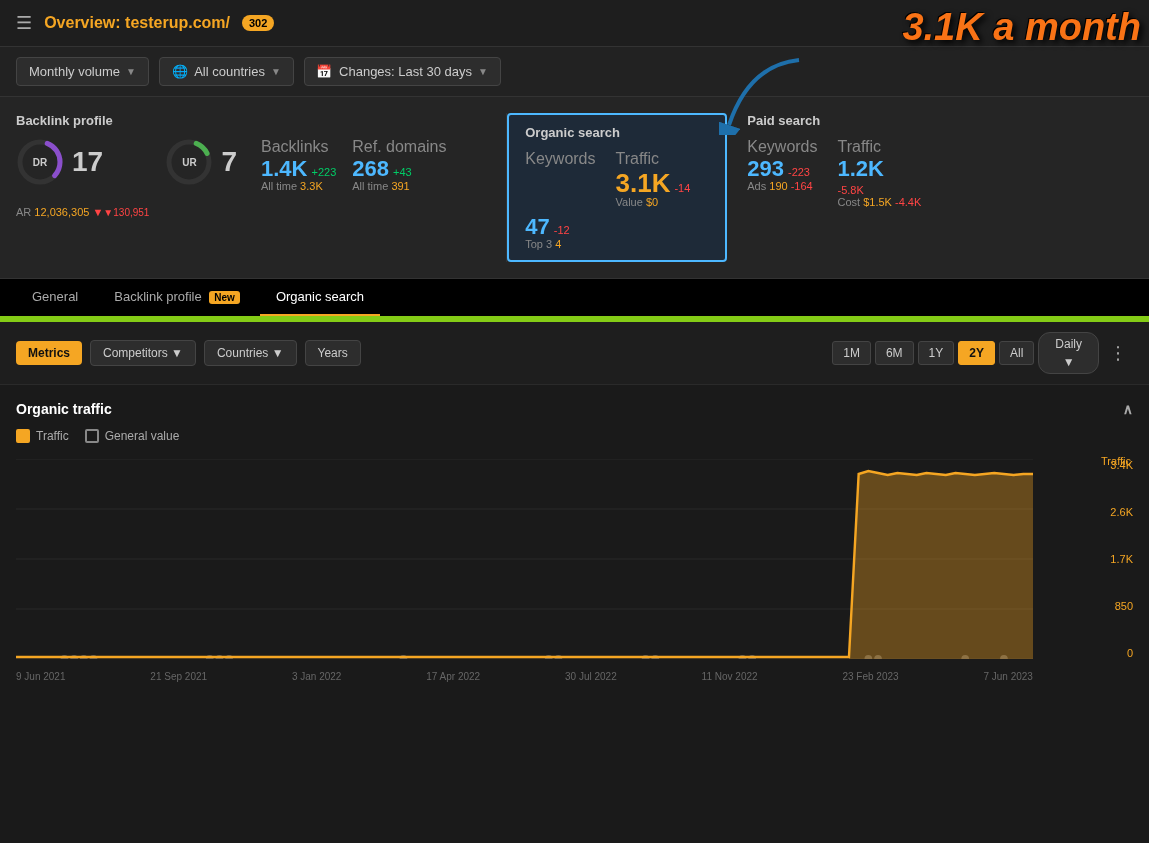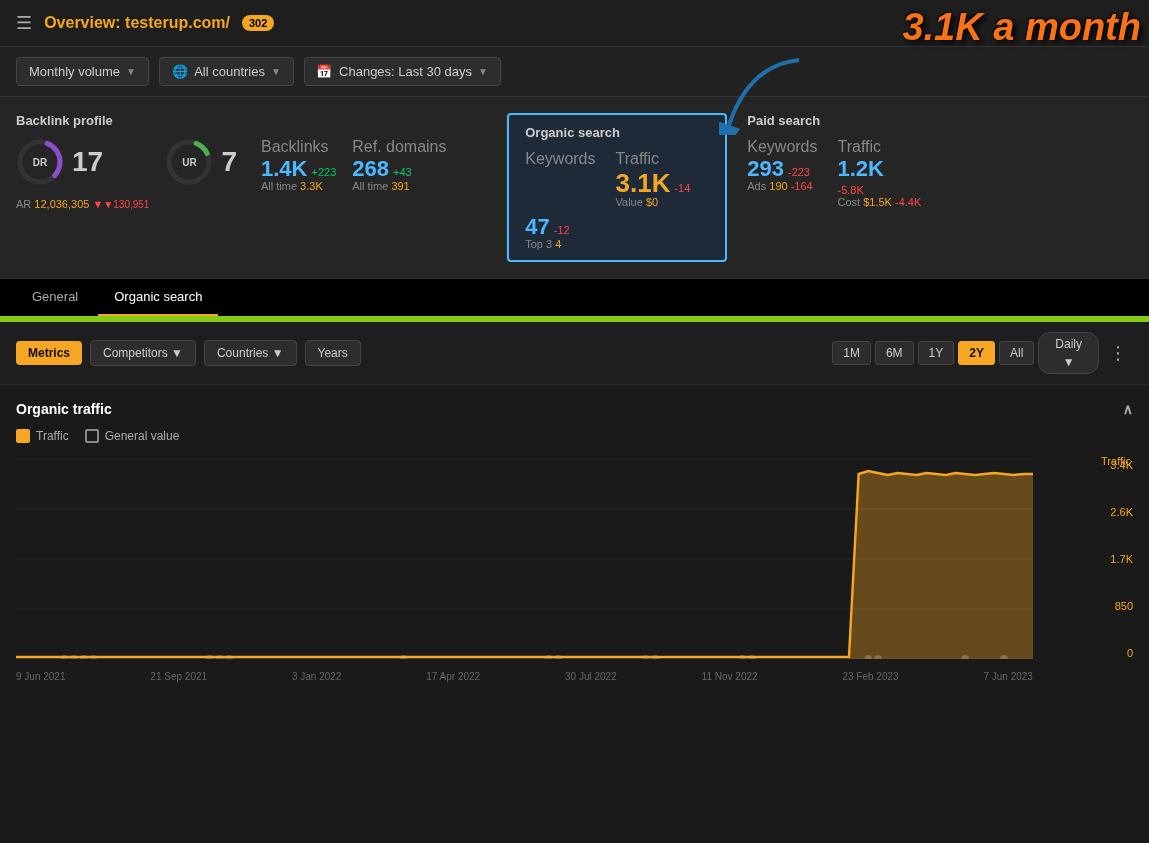--- a/index.html
+++ b/index.html
@@ -92,21 +92,21 @@
     .circle-label {
       position: absolute;
       top: 50%;
       left: 50%;
       transform: translate(-50%, -50%);
       font-size: 10px;
       font-weight: bold;
       color: #ccc;
     }
     .dr-number { font-size: 28px; font-weight: bold; color: #ccc; }
-    .dr-ar { font-size: 11px; color: #888; margin-top: 12px; }
+    .dr-ar { font-size: 11px; color: #888; margin-top: 20px; }
     .dr-ar span.orange { color: #f5a623; }
     .dr-ar span.red { color: #ff4444; }
 
     
     .card.highlighted {
       border: 2px solid #4db8ff;
       border-radius: 4px;
       background: #1e2a38;
       padding: 10px 16px;
       flex: 0 0 220px;
@@ -432,20 +432,24 @@
             <span style="color:#ff4444;">-4.4K</span>
           </div>
         </div>
       </div>
     </div>
   </div>
 
   <div class="tabs-row">
     <div class="tab">
       <span>General</span>
+    </div>
+    <div class="tab">
+      <span>Backlink profile</span>
+      <span class="tab-new-badge">New</span>
     </div>
     <div class="tab active">
       <span>Organic search</span>
     </div>
   </div>
 
   <div class="subfilter-row">
     <button class="subfilter-btn">Metrics</button>
     <button class="subfilter-btn outline">
       <span>Competitors</span>

